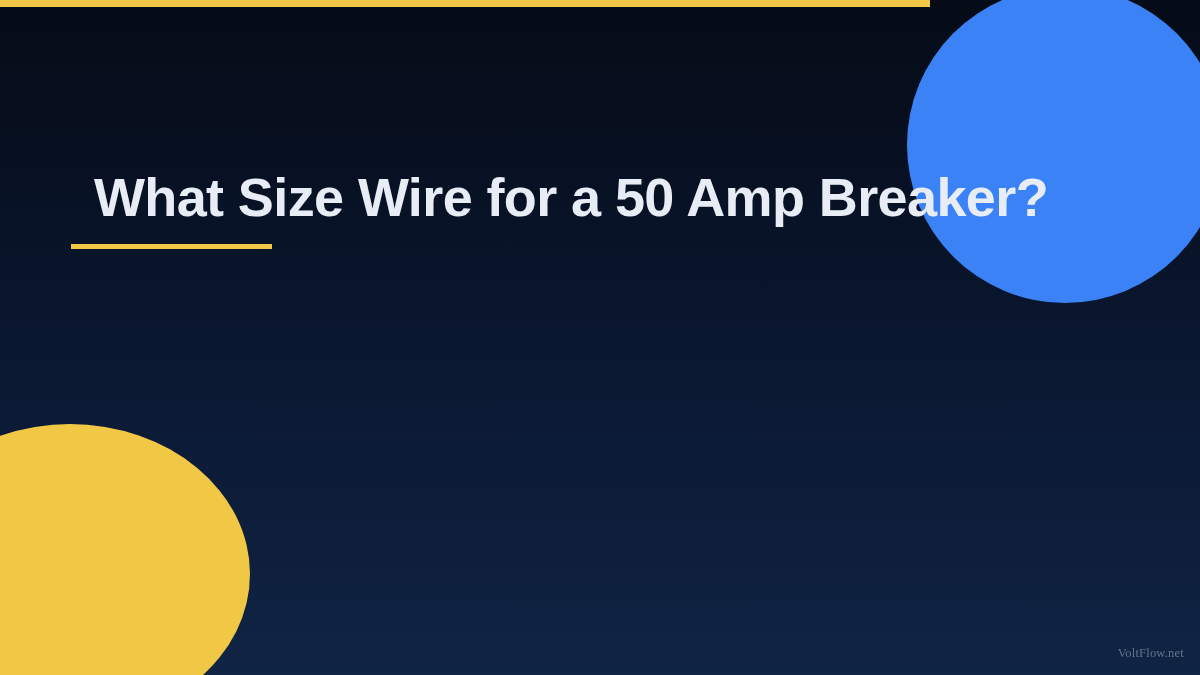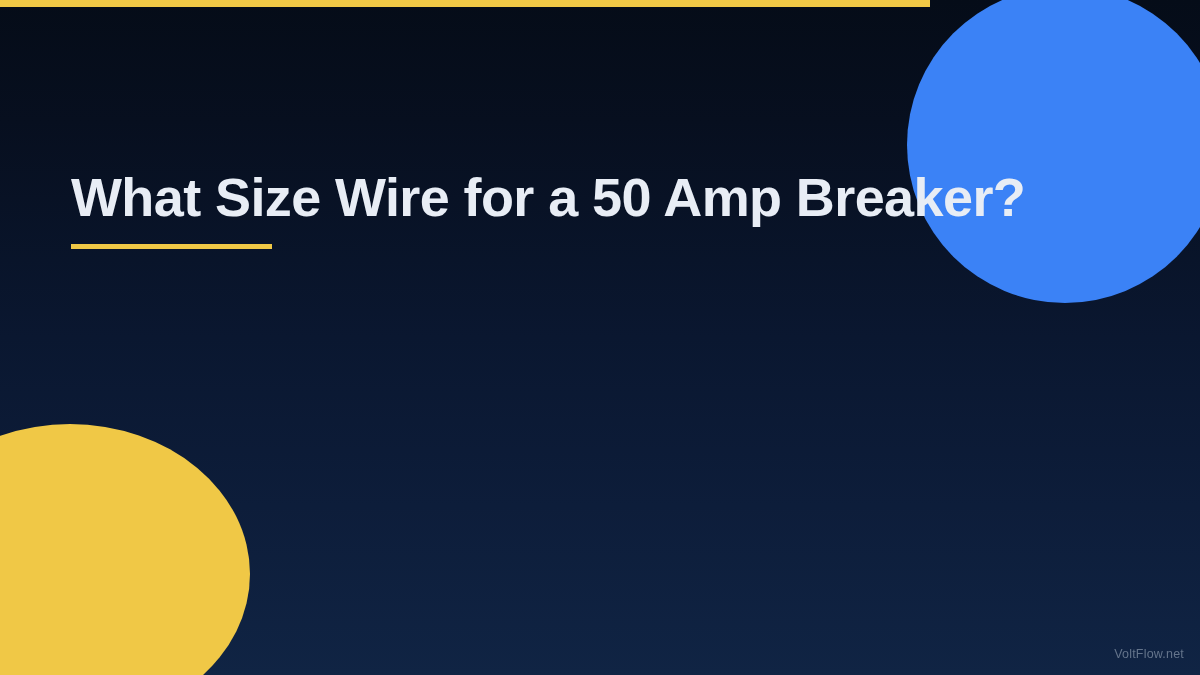--- a/index.html
+++ b/index.html
@@ -68,20 +68,21 @@
   }
 
   .hero-title {
     margin: 0;
     font-size: 54px;
     font-weight: 700;
     line-height: 1.08;
     letter-spacing: -0.6px;
     color: #e8edf5;
     white-space: nowrap;
+    text-align: center;
   }
 
   .title-rule {
     margin-top: 18px;
     width: 201px;
     height: 5px;
     background: #f0c846;
   }
 
   .hero-subtitle {
@@ -96,20 +97,21 @@
   }
 
   .watermark {
     position: absolute;
     right: 16px;
     bottom: 14px;
     z-index: 4;
     font-size: 12.5px;
     letter-spacing: 0.2px;
     color: #64748b;
+    font-family: Liberation Serif, serif;
   }
 </style>
 </head>
 <body>
 
 <div class="slide">
 
   <div class="top-bar"></div>
 
   <div class="blue-circle"></div>

